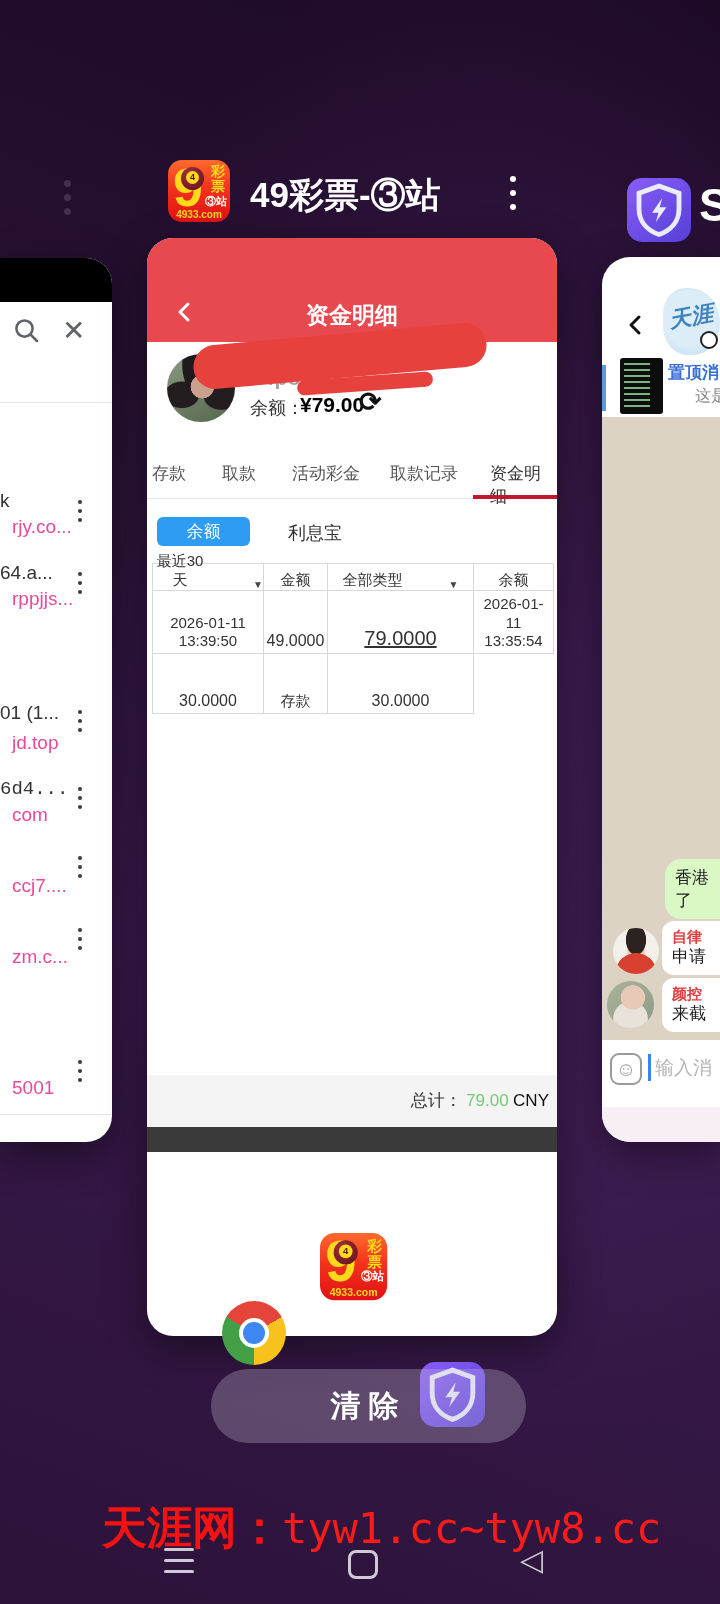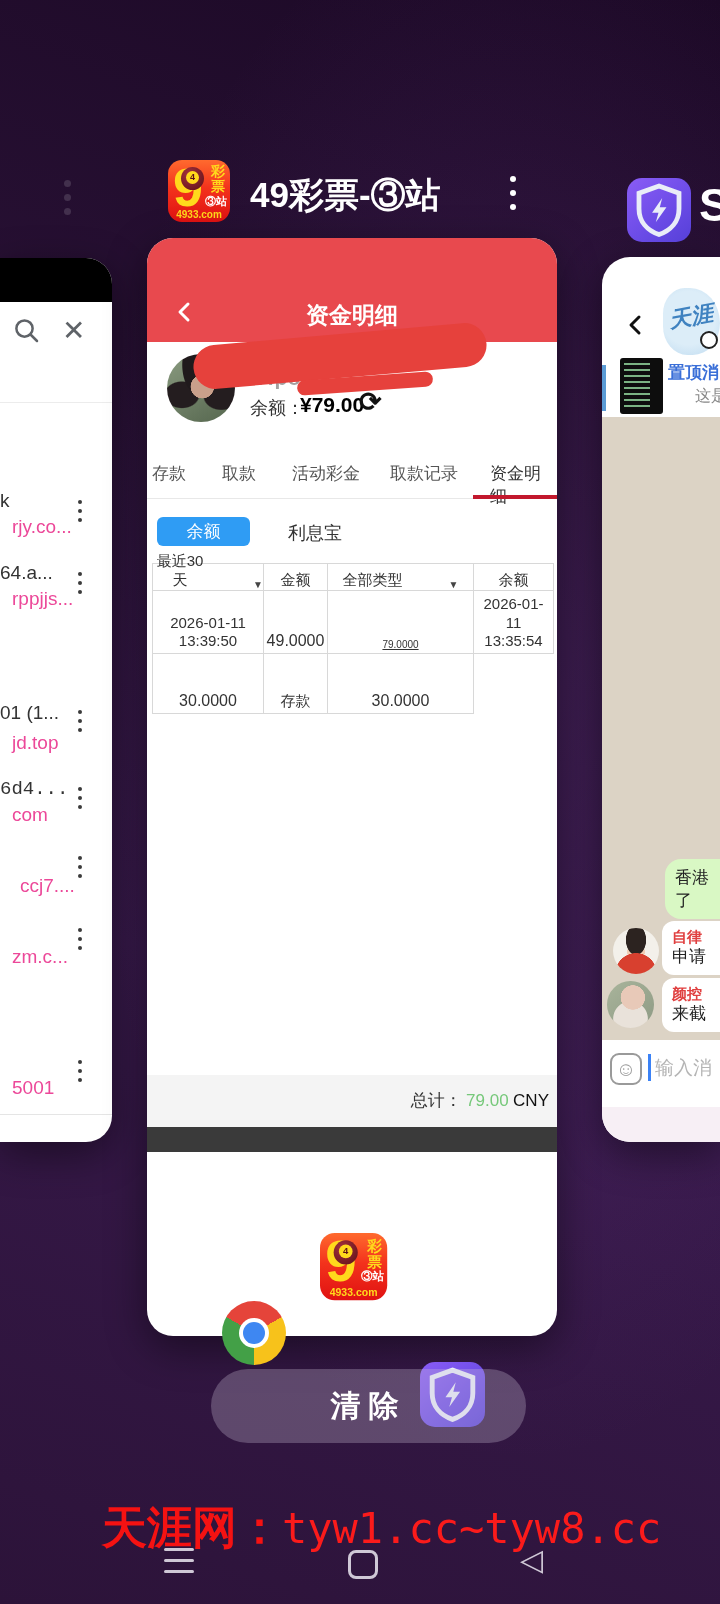--- a/index.html
+++ b/index.html
@@ -120,21 +120,21 @@
       <i></i>
       <i></i>
     </div>
   <span class="lc-t2" style="top:546px;">com</span>
 
   <div class="abs vdots" style="left:78px;top:598px;">
       <i></i>
       <i></i>
       <i></i>
     </div>
-  <span class="lc-t2" style="top:617px;margin-left:8px;">ccj7....</span>
+  <span class="lc-t2" style="top:617px;">ccj7....</span>
 
   <div class="abs vdots" style="left:78px;top:670px;">
       <i></i>
       <i></i>
       <i></i>
     </div>
   <span class="lc-t2" style="top:688px;">zm.c...</span>
 
   <div class="abs vdots" style="left:78px;top:802px;">
       <i></i>
@@ -193,21 +193,21 @@
         <span class="dd">▼</span>
       </div>
     <div class="th">
         <span>余额</span>
       </div>
 
     <div class="td">
         <span><span>2026-01-11</span><br><span>13:39:50</span></span>
       </div>
     <div class="td" style="font-size:16px;">49.0000</div>
-    <div class="td" style="font-size:10px;text-decoration:underline;">79.0000</div>
+    <div class="td" style="font-size:20px;text-decoration:underline;">79.0000</div>
 
     <div class="td">
         <span><span>2026-01-11</span><br><span>13:35:54</span></span>
       </div>
     <div class="td" style="font-size:16px;">30.0000</div>
     <div class="td">存款</div>
     <div class="td" style="font-size:16px;">30.0000</div>
   </div>
 
   <div class="abs" style="left:0;top:837px;width:410px;height:52px;background:#f4f4f4;line-height:52px;text-align:right;padding-right:8px;box-sizing:border-box;">

